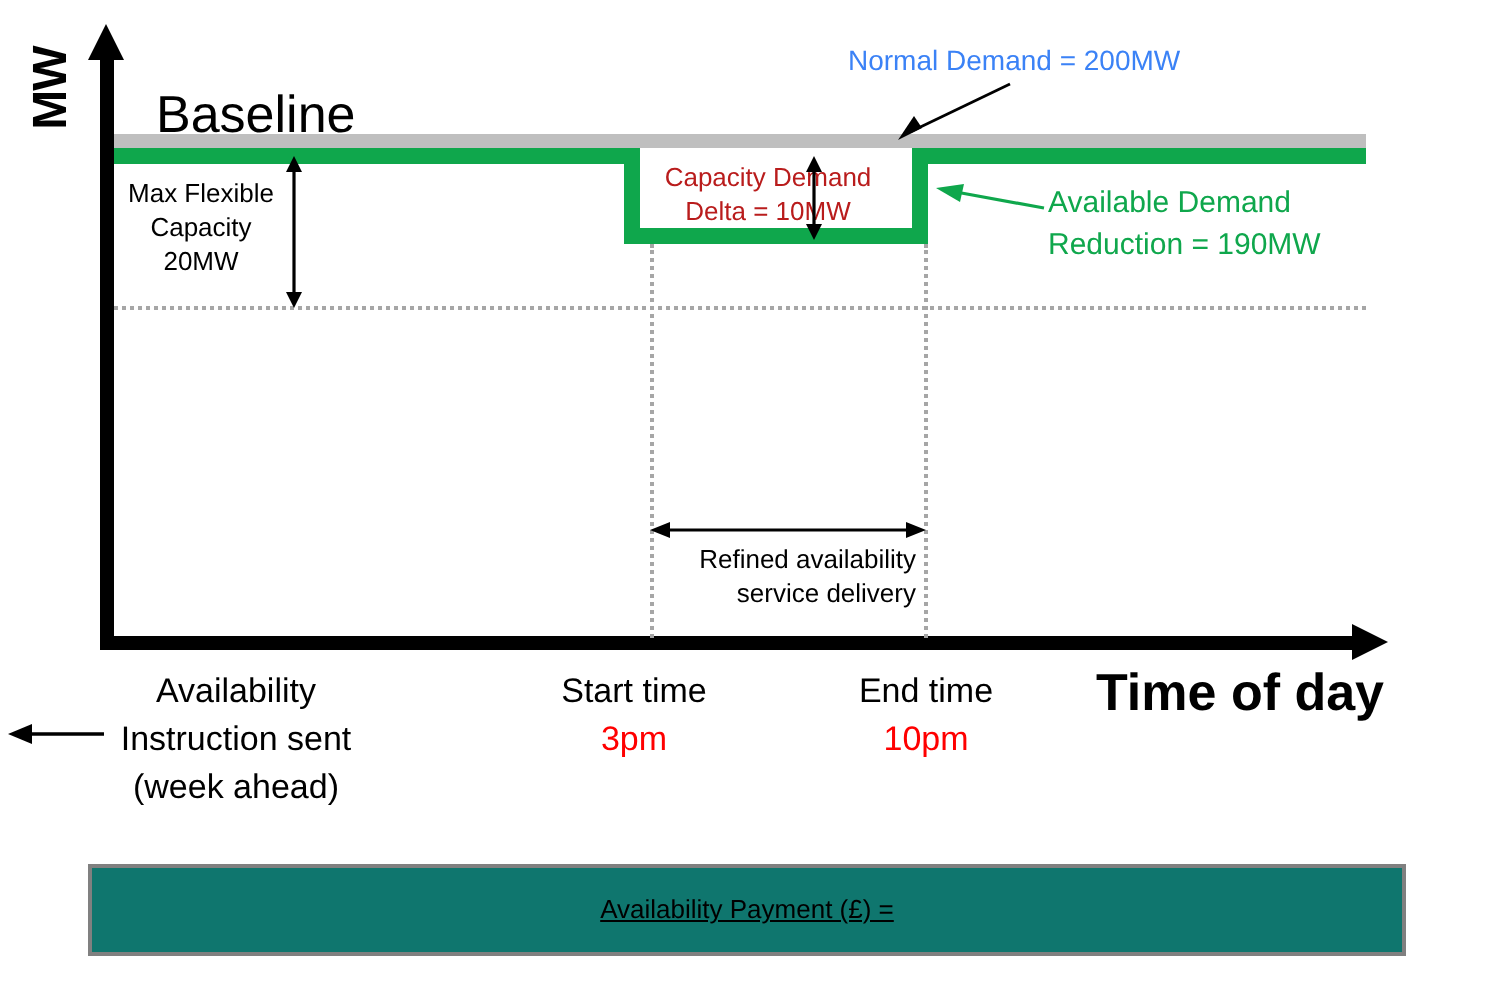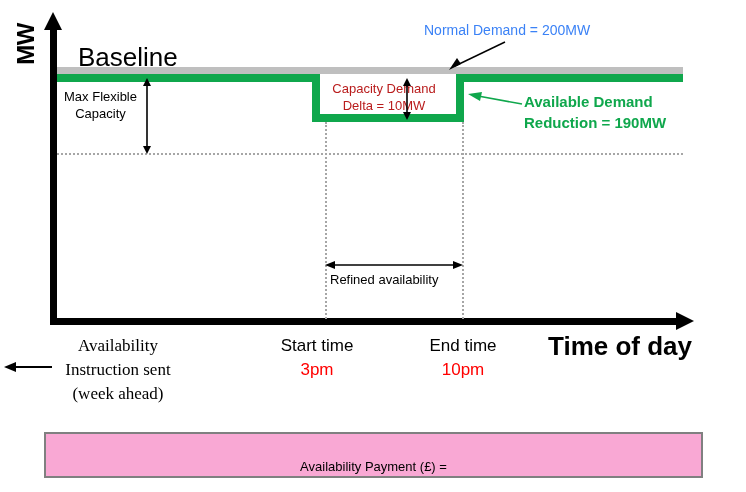--- a/index.html
+++ b/index.html
@@ -134,41 +134,41 @@
   }
   #normal-demand-arrow {
     left: 443px; top: 40px;
     width: 68px; height: 30px;
   }
 
   
   #adr-text {
     left: 524px; top: 91px;
     font-size: 15px;
-    font-weight: bold;
+    font-weight: normal;
     color: #0FA74C;
     line-height: 21px;
     white-space: nowrap;
   }
   #adr-arrow {
     left: 466px; top: 90px;
     width: 58px; height: 20px;
   }
 
   
   #window-arrow {
     left: 325px; top: 258px;
     width: 138px; height: 14px;
   }
   #window-text {
     left: 330px; top: 271px;
     width: 128px;
     font-size: 13px;
     color: #000000;
-    text-align: left;
+    text-align: right;
     line-height: 17px;
   }
 
   
   .time-block {
     width: 140px;
     text-align: center;
     font-size: 17px;
     color: #000000;
     line-height: 24px;
@@ -178,37 +178,37 @@
   .time-value { color: #FF0000; }
 
   
   #instruction-text {
     left: 48px; top: 334px;
     width: 140px;
     text-align: center;
     font-size: 17px;
     color: #000000;
     line-height: 24px;
-    font-family: Liberation Serif, serif;
   }
   #instruction-arrow {
     left: 4px; top: 360px;
     width: 48px; height: 14px;
   }
 
   
   #payment-box {
     left: 44px; top: 432px;
     width: 655px; height: 42px;
     border: 2px solid #808080;
-    background: #f9a8d4;
+    background: #0f766e;
     display: flex;
     flex-direction: column;
     align-items: center;
-    justify-content: flex-end;
+    justify-content: center;
+    text-decoration: underline;
   }
   #payment-line-1, #payment-line-2 {
     font-size: 13px;
     color: #000000;
     white-space: nowrap;
     line-height: 18px;
   }
 </style>
 </head>
 <body>
@@ -233,20 +233,21 @@
   <div class="green-seg" id="green-rise"></div>
   <div class="green-seg" id="green-right"></div>
 
   <div class="abs dot-h" id="dot-h-maxflex"></div>
   <div class="abs dot-v" id="dot-v-start"></div>
   <div class="abs dot-v" id="dot-v-end"></div>
 
   <div class="abs" id="maxflex-text">
     <div>Max Flexible</div>
     <div>Capacity</div>
+    <div>20MW</div>
   </div>
   <svg class="abs" id="maxflex-arrow" viewBox="0 0 14 76">
     <line x1="7" y1="6" x2="7" y2="70" stroke="#000000" stroke-width="1.6"></line>
     <polygon points="7,0 3,8 11,8" fill="#000000"></polygon>
     <polygon points="7,76 3,68 11,68" fill="#000000"></polygon>
   </svg>
 
   <div class="abs" id="delta-text">
     <div>Capacity Demand</div>
     <div>Delta = 10MW</div>
@@ -272,20 +273,21 @@
     <polygon points="2,4 16,2 14,11" fill="#0FA74C"></polygon>
   </svg>
 
   <svg class="abs" id="window-arrow" viewBox="0 0 138 14">
     <line x1="8" y1="7" x2="130" y2="7" stroke="#000000" stroke-width="1.6"></line>
     <polygon points="0,7 10,3 10,11" fill="#000000"></polygon>
     <polygon points="138,7 128,3 128,11" fill="#000000"></polygon>
   </svg>
   <div class="abs" id="window-text">
     <div>Refined availability</div>
+    <div>service delivery</div>
   </div>
 
   <div class="abs time-block" id="start-time-block">
     <div>Start time</div>
     <div class="time-value">3pm</div>
   </div>
   <div class="abs time-block" id="end-time-block">
     <div>End time</div>
     <div class="time-value">10pm</div>
   </div>

